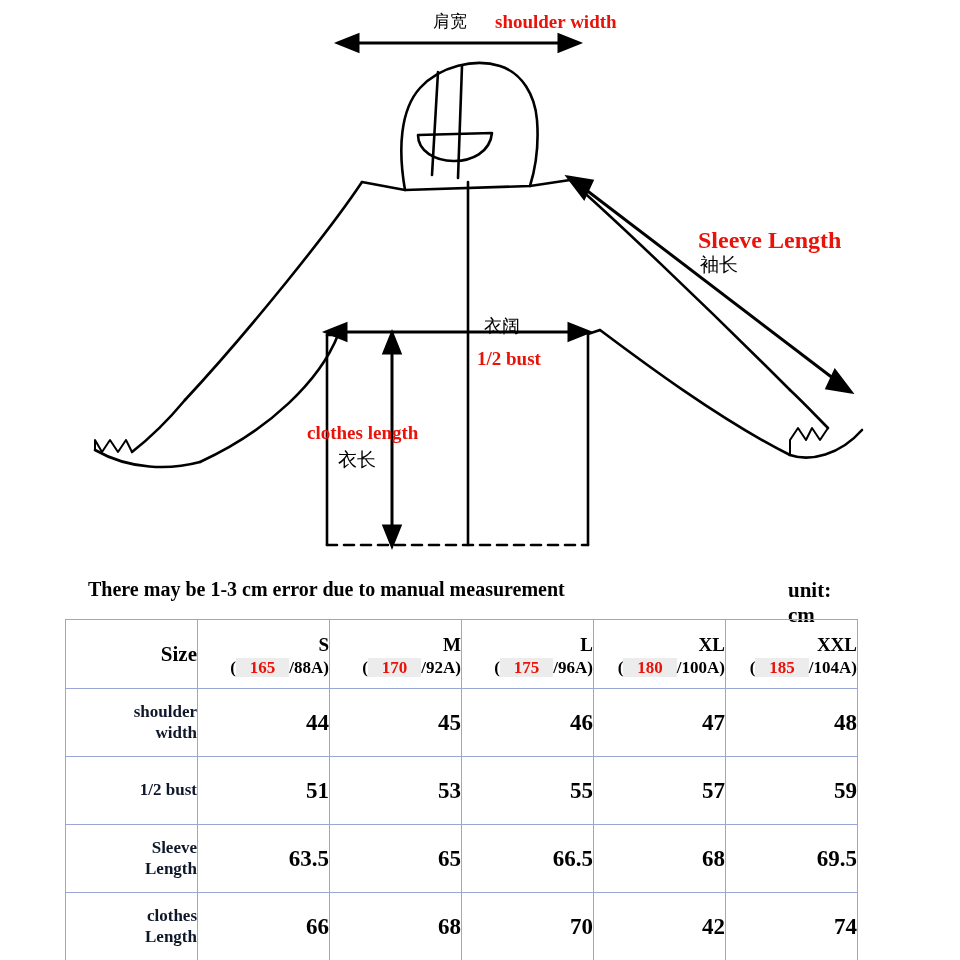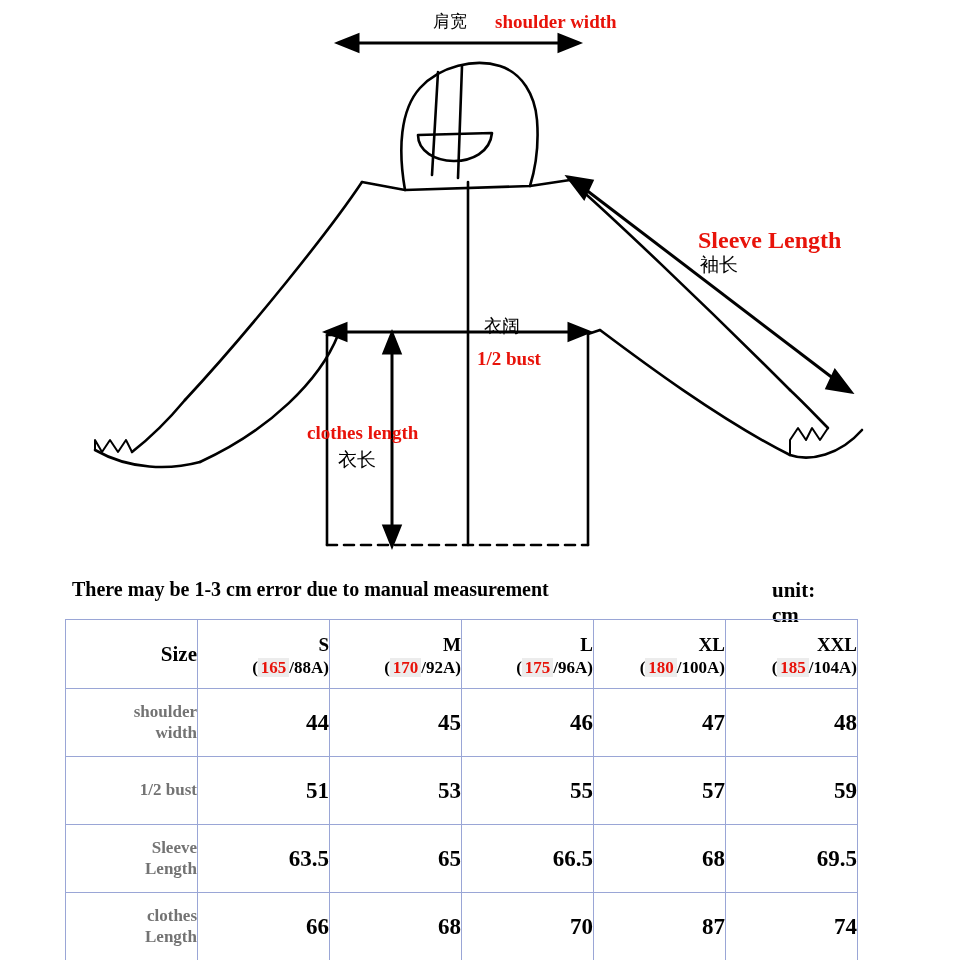--- a/index.html
+++ b/index.html
@@ -51,21 +51,21 @@
   #lbl-sleeve-en   { left: 698px; top: 227px; font-size: 24px; }
   #lbl-sleeve-cn   { left: 700px; top: 252px; font-size: 19px; }
   #lbl-bust-cn     { left: 484px; top: 302px; font-size: 18px; margin-top: 12px; }
   #lbl-bust-en     { left: 477px; top: 348px; font-size: 19px; }
   #lbl-length-en   { left: 307px; top: 422px; font-size: 19px; }
   #lbl-length-cn   { left: 338px; top: 447px; font-size: 19px; }
 
   
   #note-row {
     position: absolute;
-    left: 0;
+    left: 16px;
     top: 578px;
     width: 844px;
     height: 36px;
   }
   #note-text {
     position: absolute;
     left: 72px;
     top: 0px;
     font-size: 20px;
     font-weight: bold;
@@ -119,25 +119,25 @@
   .hdr-spec {
     font-size: 17px;
     color: #000;
     display: block;
     margin-top: 2px;
   }
   .hdr-spec .hl {
     color: #e8130a;
     font-weight: bold;
     background: #ececec;
-    padding: 0 3px;
+    padding: 0 14px;
   }
 
   .row-label {
-    color: #737373;
+    color: #0f172a;
     font-weight: bold;
     font-size: 17px;
     line-height: 1.2;
     font-family: "Liberation Serif", serif;
   }
   .val-cell {
     height: 67px;
     font-size: 23px;
     font-weight: bold;
     color: #000;
@@ -293,19 +293,19 @@
         <td class="val-cell">69.5</td>
       </tr>
       <tr>
         <td class="val-cell">
           <div class="row-label">clothes</div>
           <div class="row-label">Length</div>
         </td>
         <td class="val-cell">66</td>
         <td class="val-cell">68</td>
         <td class="val-cell">70</td>
-        <td class="val-cell">87</td>
+        <td class="val-cell">42</td>
         <td class="val-cell">74</td>
       </tr>
     </tbody>
   </table>
 
 </div>
 
 </body></html>

